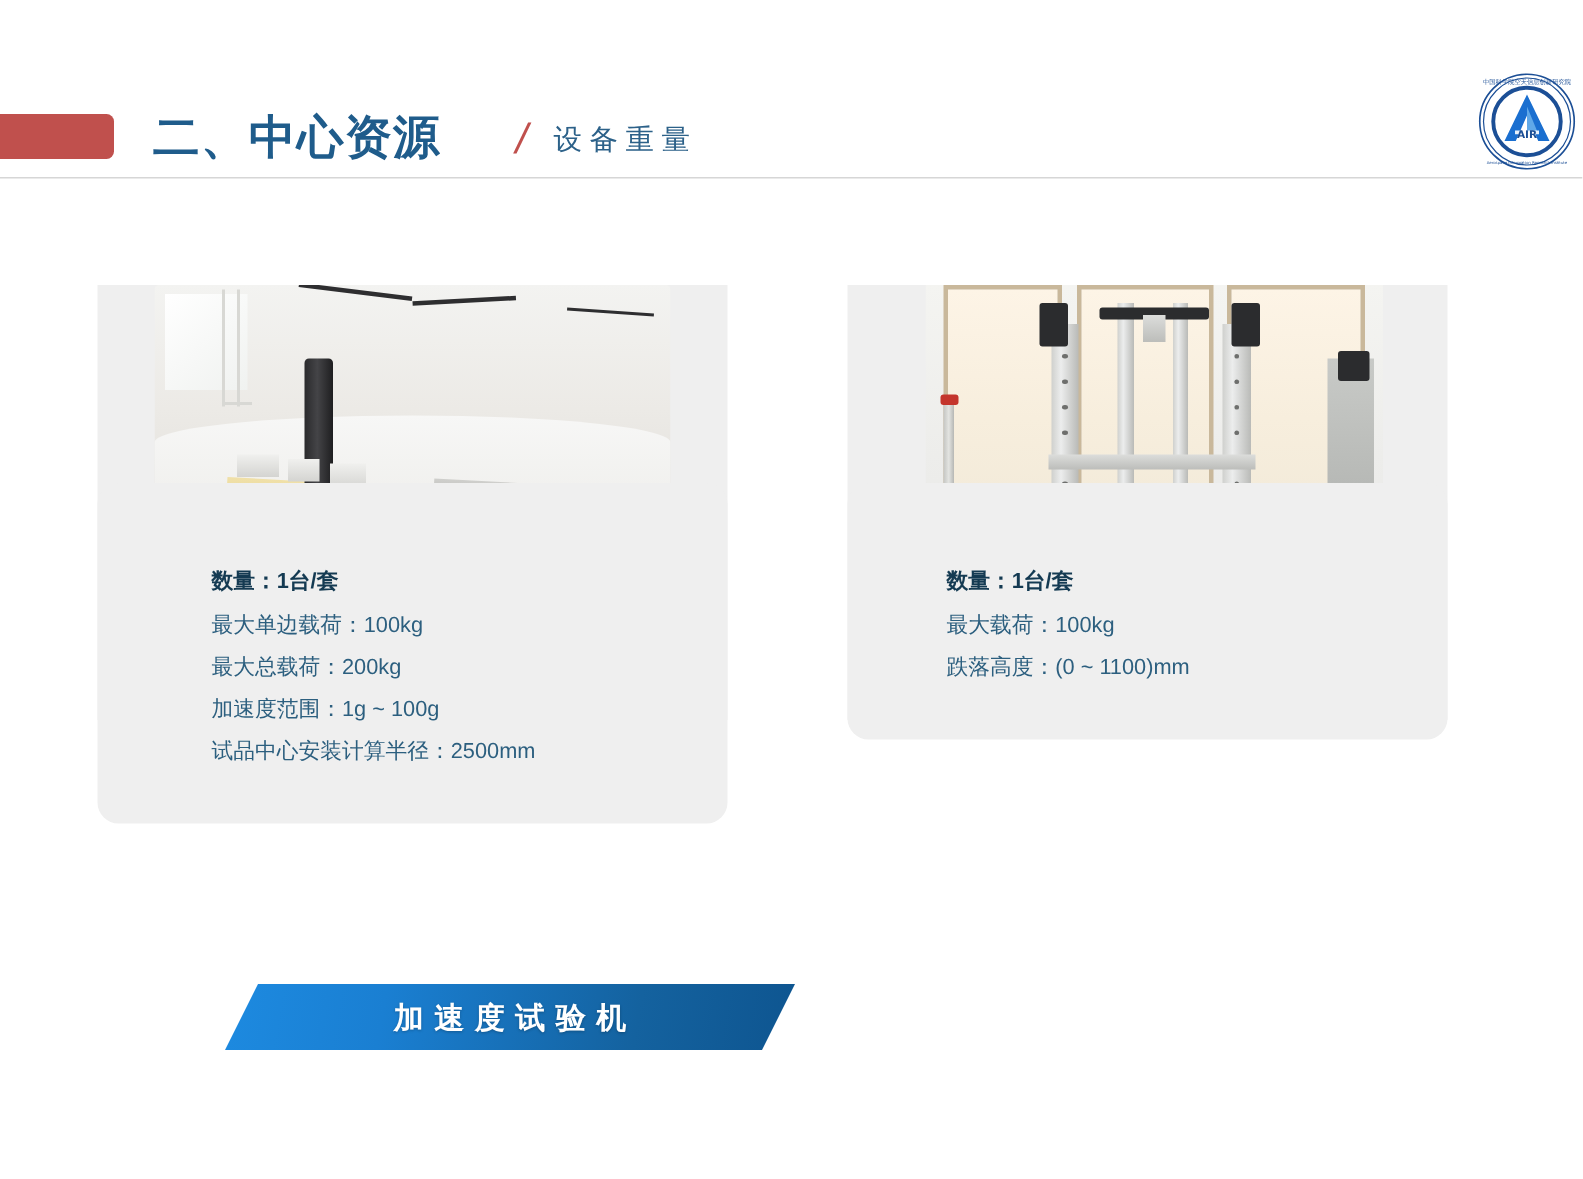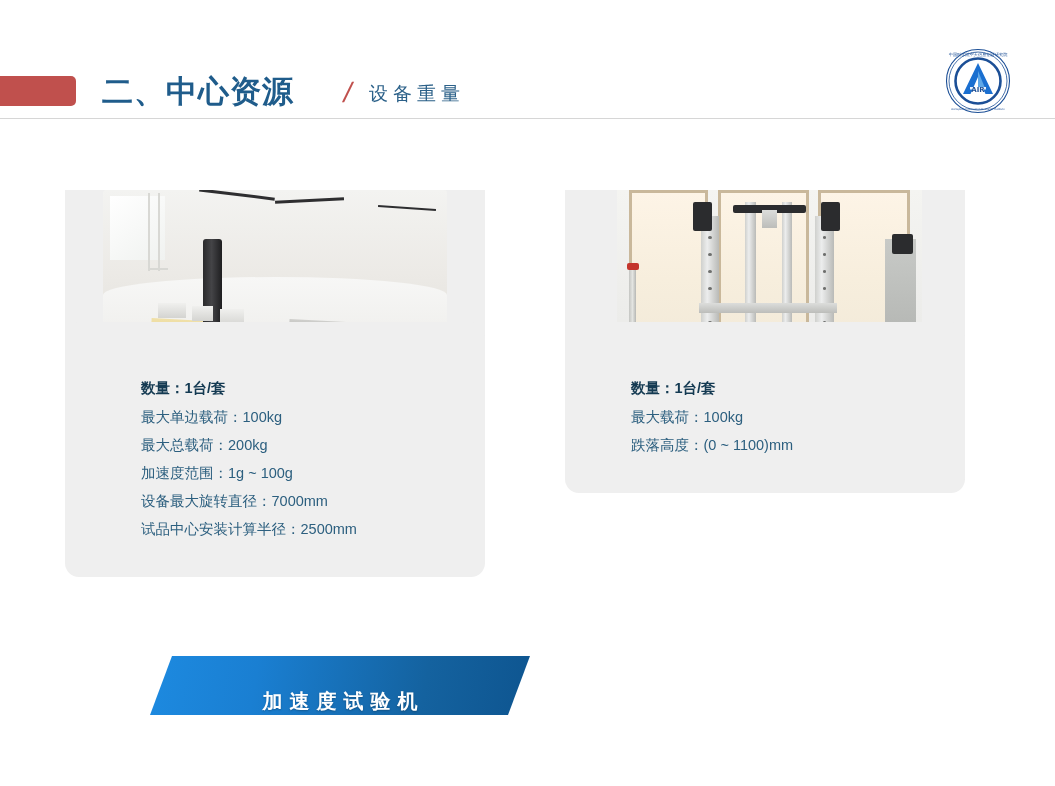--- a/index.html
+++ b/index.html
@@ -41,21 +41,21 @@
     line-height: 26px;
     white-space: nowrap;
   }
   .header-rule {
     position: absolute; left: 0; top: 118px;
     width: 1055px; height: 1px;
     background: #d6d6d6;
   }
 
   
-  .logo { position: absolute; left: 944px; top: 47px; width: 68px; height: 68px; }
+  .logo { position: absolute; left: 984px; top: 47px; width: 68px; height: 68px; }
   .logo svg { display: block; }
 
   
   .cards { position: absolute; left: 0; top: 0; width: 1055px; height: 786px; }
 
   .card { position: absolute; top: 190px; }
   .card-1 { left: 65px; width: 420px; }
   .card-2 { left: 565px; width: 400px; }
 
   .photo-wrap {
@@ -78,24 +78,24 @@
     position: absolute;
     top: 322px;
     background: #efefef;
     border-radius: 14px;
     padding: 52px 0 34px 0;
   }
 
   
   .banner {
     position: absolute;
-    height: 59px;
+    height: 44px;
     background: linear-gradient(100deg, #1d8ae0 0%, #1a7fd2 28%, #14629f 72%, #0e5590 100%);
     clip-path: polygon(22px 0, 100% 0, calc(100% - 22px) 100%, 0 100%);
-    display: flex; align-items: flex-end; justify-content: center;
+    display: flex; align-items: center; justify-content: center;
     z-index: 5;
   }
   .card-1 .banner { left: 85px; top: 466px; width: 380px; }
 
   .banner-text {
     color: #ffffff; font-size: 20px; font-weight: bold;
     text-shadow: 0 1px 2px rgba(0,0,0,0.25);
     white-space: nowrap;
   }
   .card-1 .banner-text { letter-spacing: 7px; padding-left: 7px; }
@@ -285,21 +285,20 @@
         <span class="banner-text">加速度试验机</span>
       </div>
     </div>
 
     <div class="card-body card-1">
       <ul class="spec-list">
         <li class="spec-item first">数量：1台/套</li>
         <li class="spec-item">最大单边载荷：100kg</li>
         <li class="spec-item">最大总载荷：200kg</li>
         <li class="spec-item">加速度范围：1g ~ 100g</li>
-        <li class="spec-item">设备最大旋转直径：7000mm</li>
         <li class="spec-item">试品中心安装计算半径：2500mm</li>
       </ul>
     </div>
 
     <div class="card card-2">
       <div class="photo-wrap">
         <div class="photo">
           <div class="ph2-bg"></div>
           <div class="ph2-win" style="left:4%;width:26%;"></div>
           <div class="ph2-win" style="left:33%;width:30%;"></div>

